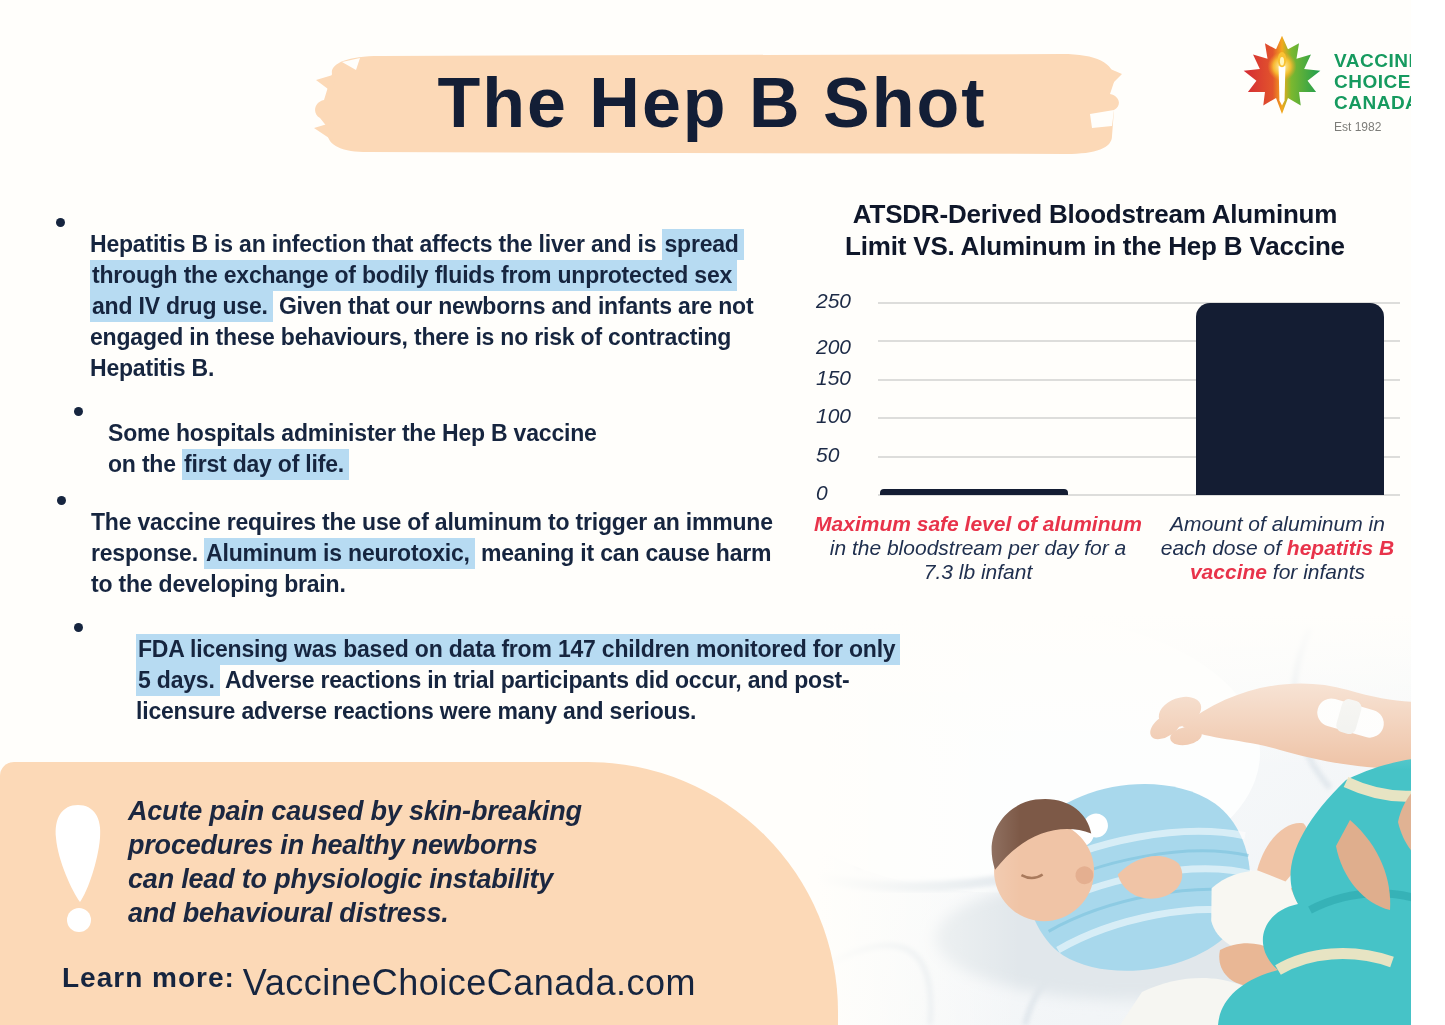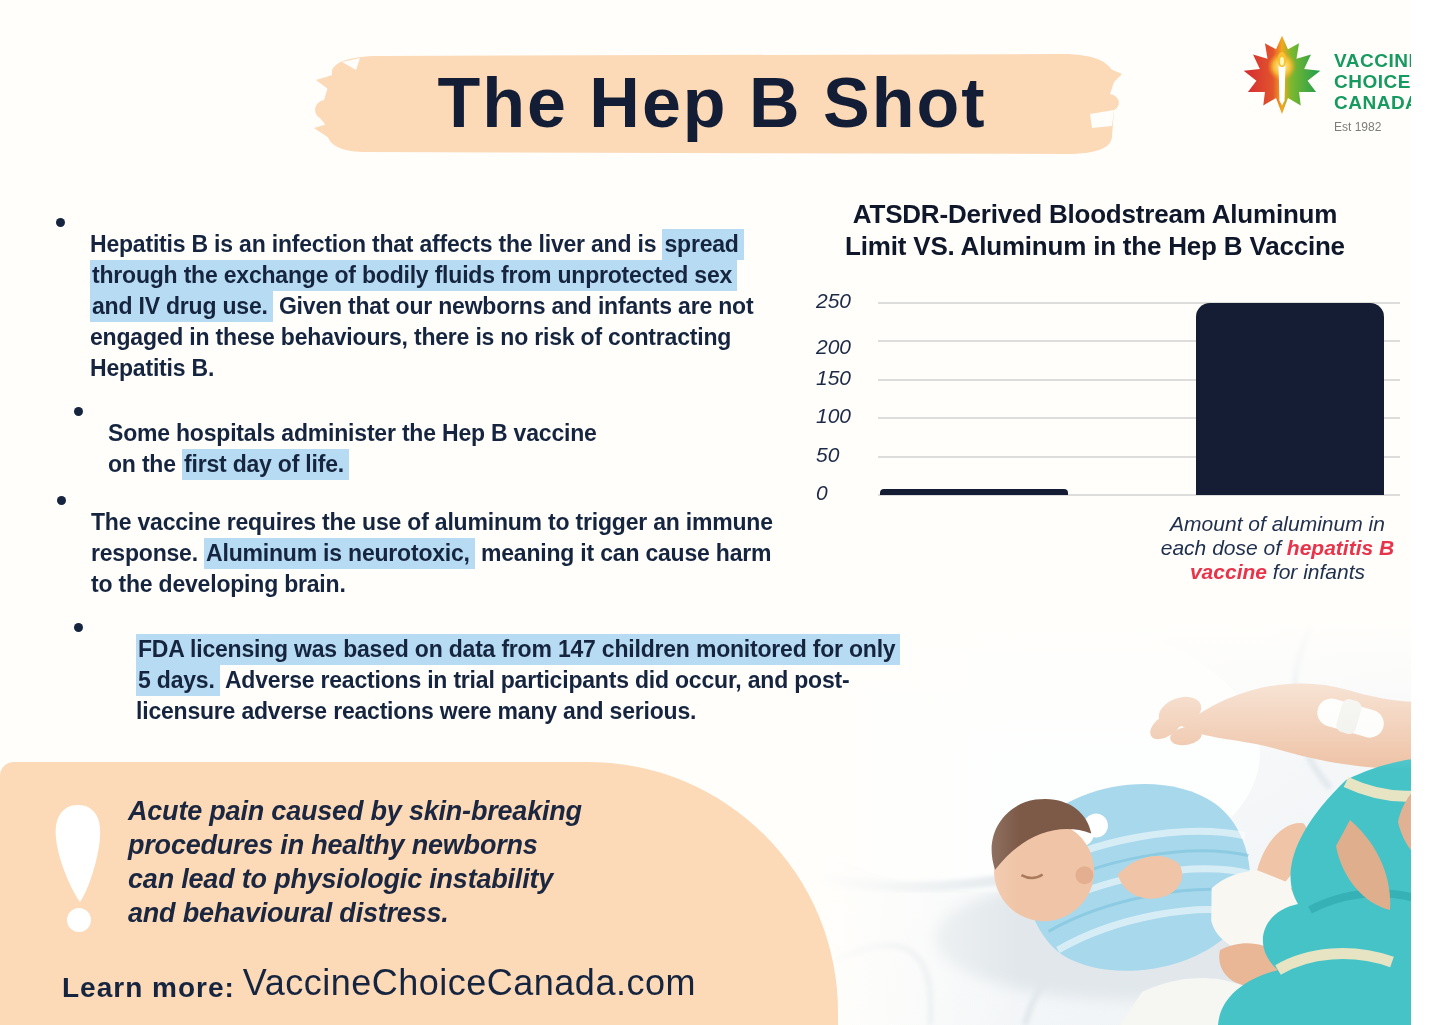--- a/index.html
+++ b/index.html
@@ -70,21 +70,21 @@
   .blob{
     position:absolute; left:0; bottom:0; width:838px; height:263px;
     background:#fcd9b7; border-radius:14px 250px 0 0; z-index:2;
   }
   .excl{position:absolute; left:46px; top:803px; z-index:3;}
   .callout-text{
     position:absolute; left:128px; top:794px; z-index:3;
     font-size:27px; font-style:italic; font-weight:700; line-height:34px;
     color:#1b2740; white-space:pre-line; letter-spacing:-0.2px;
   }
-  .footer{position:absolute; left:62px; top:962px; z-index:3; display:flex; align-items:flex-end;}
+  .footer{position:absolute; left:62px; top:962px; z-index:3; display:flex; align-items:flex-start;}
   .footer-label{font-size:28px; font-weight:700; color:#16253f; letter-spacing:1px;}
   .footer-site{font-size:36px; font-weight:400; color:#16253f; margin-left:8px; letter-spacing:0.5px;}
 </style>
 </head>
 <body>
 
 <div class="page">
 
   <div class="photo-wrap">
     <svg width="655" height="417" viewBox="0 0 655 417">
@@ -245,20 +245,21 @@
         <div class="gridline" style="top: 115.2px;"></div>
         <div class="ytick" style="top: 102.2px;">100</div>
         <div class="gridline" style="top: 153.6px;"></div>
         <div class="ytick" style="top: 140.6px;">50</div>
         <div class="gridline" style="top: 192px;"></div>
         <div class="ytick" style="top: 179px;">0</div>
         <div class="bar" title="Maximum safe level of aluminum in the bloodstream per day for a 7.3 lb infant" style="left: 2px; height: 6px; background: rgb(20, 29, 51); border-radius: 4px 4px 0px 0px;"></div>
         <div class="bar" title="Amount of aluminum in each dose of hepatitis B vaccine for infants" style="left: 318px; height: 192px; background: rgb(20, 29, 51); border-radius: 14px 14px 0px 0px;"></div>
       </div>
     <div class="captions">
+      <div class="cap" id="cap-1"><span class="red">Maximum safe level of aluminum</span><span> in the bloodstream per day for a 7.3 lb infant</span></div>
       <div class="cap" id="cap-2"><span>Amount of aluminum in each dose of </span><span class="red">hepatitis B vaccine</span><span> for infants</span></div>
     </div>
   </div>
 
   <div class="blob"></div>
   <svg class="excl" width="64" height="132" viewBox="0 0 64 132">
     <path fill="#ffffff" d="M32 2 C48 2 56 15 54 35 C52 58 42 88 34 99 C26 88 12 58 10 35 C8 15 16 2 32 2 Z"></path>
     <circle cx="33" cy="117" r="12" fill="#ffffff"></circle>
   </svg>
   <div class="callout-text">Acute pain caused by skin-breaking

